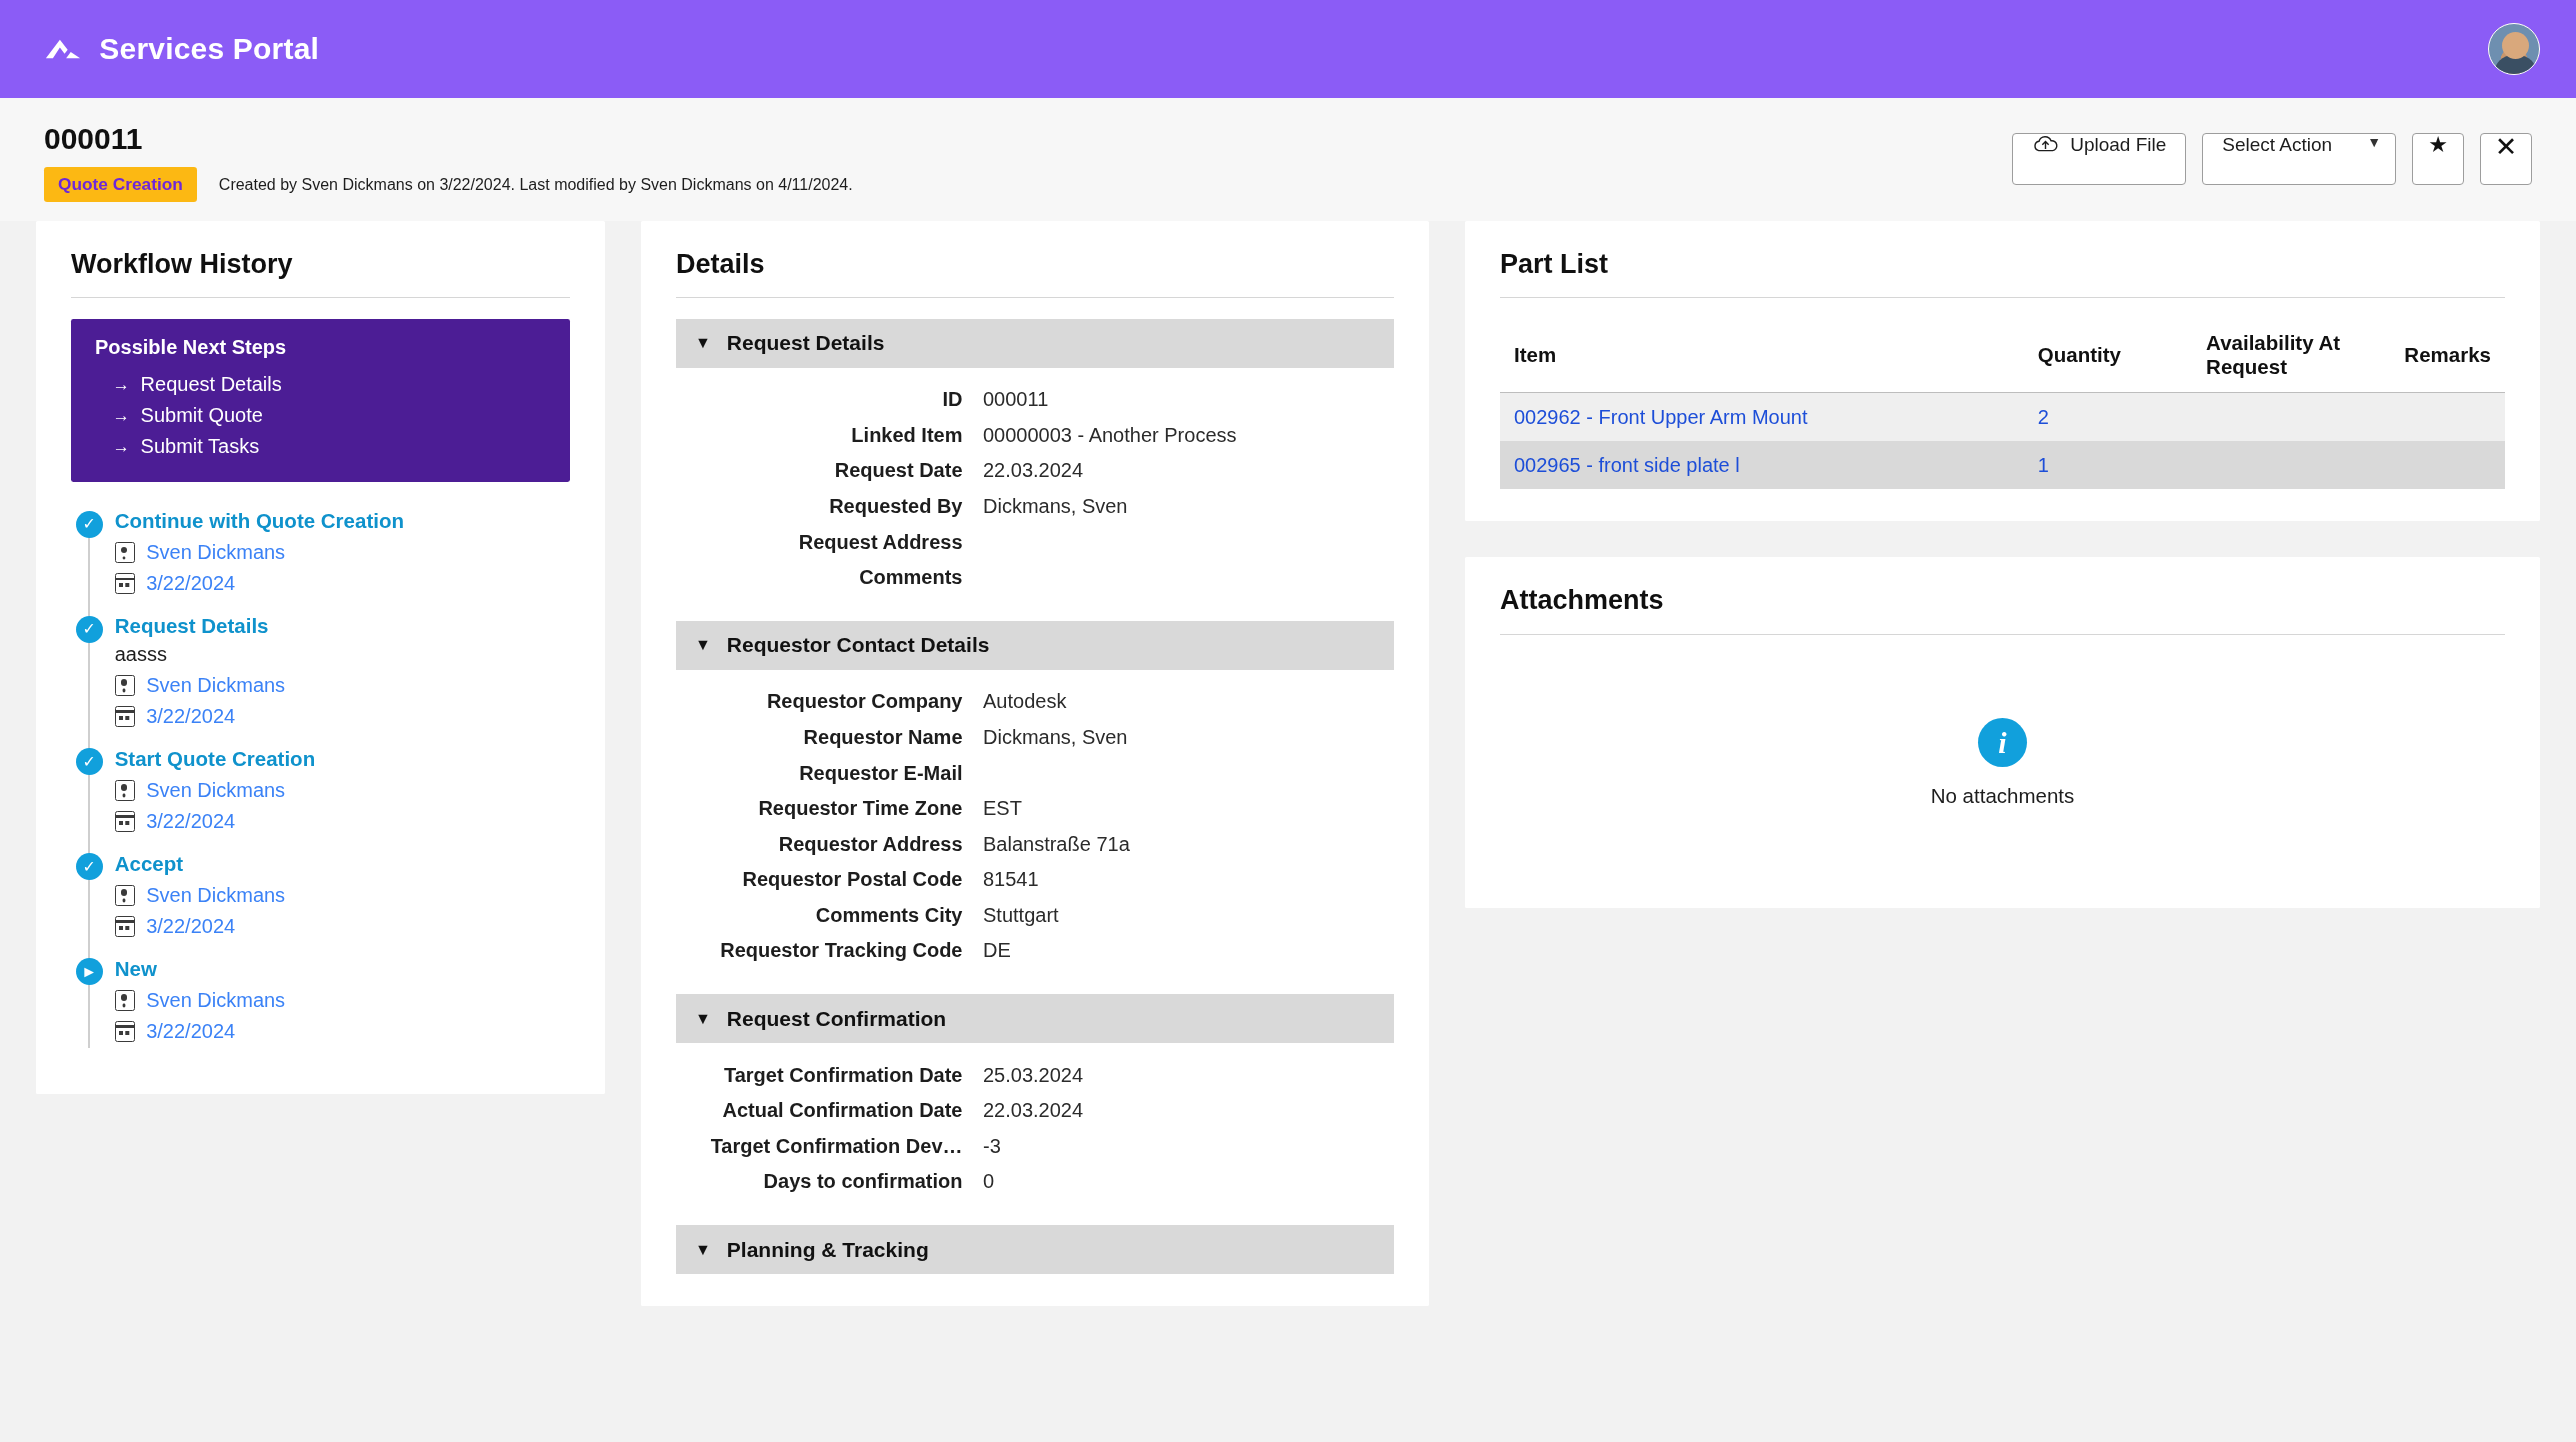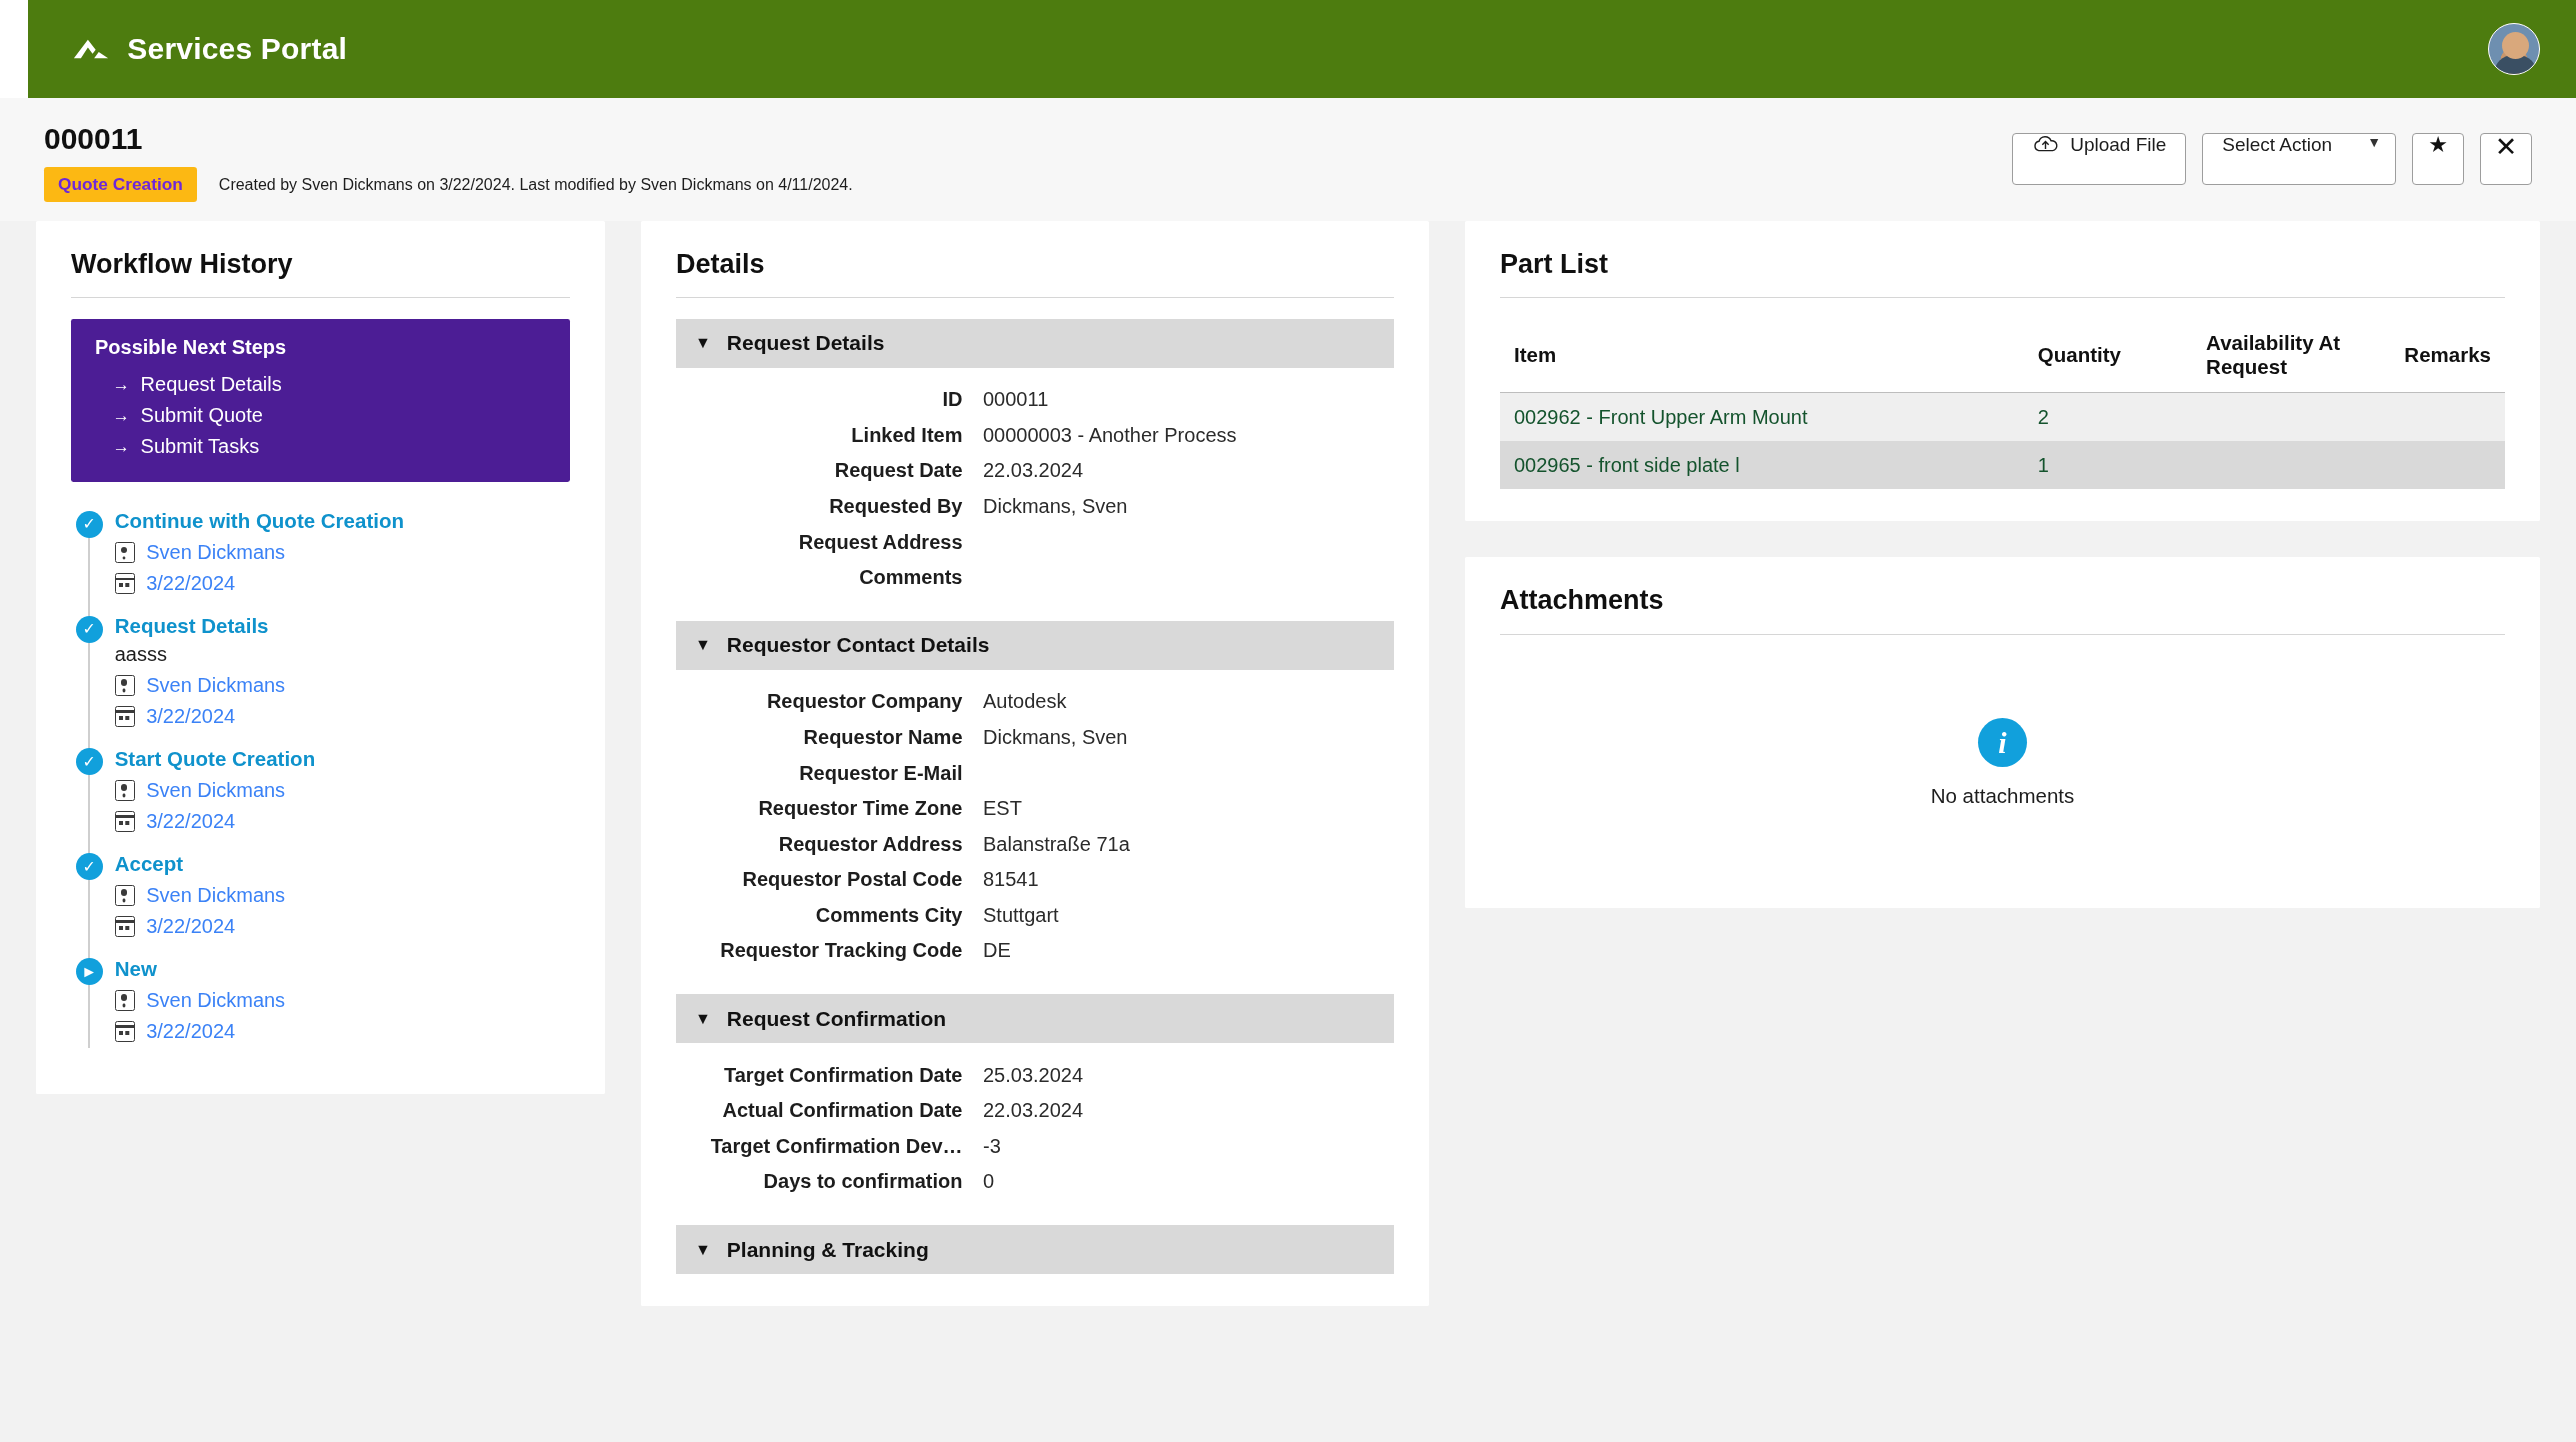--- a/index.html
+++ b/index.html
@@ -12,25 +12,24 @@
   .app {
     width: 2576px; height: 1442px;
     display: flex; flex-direction: column;
     background: #ffffff;
     overflow: hidden;
   }
 
   
   .topbar {
     height: 98px;
-    background: #4d7c0f;
+    background: #8b5cf6;
     display: flex; align-items: center;
     padding: 0 36px 0 44px;
     flex: 0 0 98px;
-    margin-left: 28px;
   }
   .brand { display: flex; align-items: center; gap: 17.3px; }
   .brand-logo { width: 38px; height: 28px; position: relative; display: block; }
   .brand-title {
     color: #ffffff; font-size: 30px; font-weight: bold; letter-spacing: 0.2px;
   }
   .topbar-spacer { flex: 1 1 auto; }
   .avatar {
     width: 52px; height: 52px; border-radius: 50%;
     background: #b98b63;
@@ -165,21 +164,21 @@
     padding-right: 20.5px;
   }
   .field-value { font-size: 20px; color: #2b2b2b; }
 
   
   .table { width: 100%; border-collapse: collapse; }
   .table th {
     text-align: left; font-size: 20.5px; font-weight: bold; color: #111;
     padding: 12.6px 14px; border-bottom: 0.8px solid #bdbdbd; background: #ffffff;
   }
-  .table td { font-size: 20px; color: #14532d; padding: 12.6px 14px; }
+  .table td { font-size: 20px; color: #1d4ed8; padding: 12.6px 14px; }
   .table tr.row-alt td { background: #efefef; }
   .table tr.row-plain td { background: #d9d9d9; }
   .col-item { width: 54%; }
   .col-qty { width: 17%; }
   .col-avail { width: 20%; }
   .col-rem { width: 9%; }
 
   
   .attach-body {
     display: flex; flex-direction: column; align-items: center; justify-content: center;

